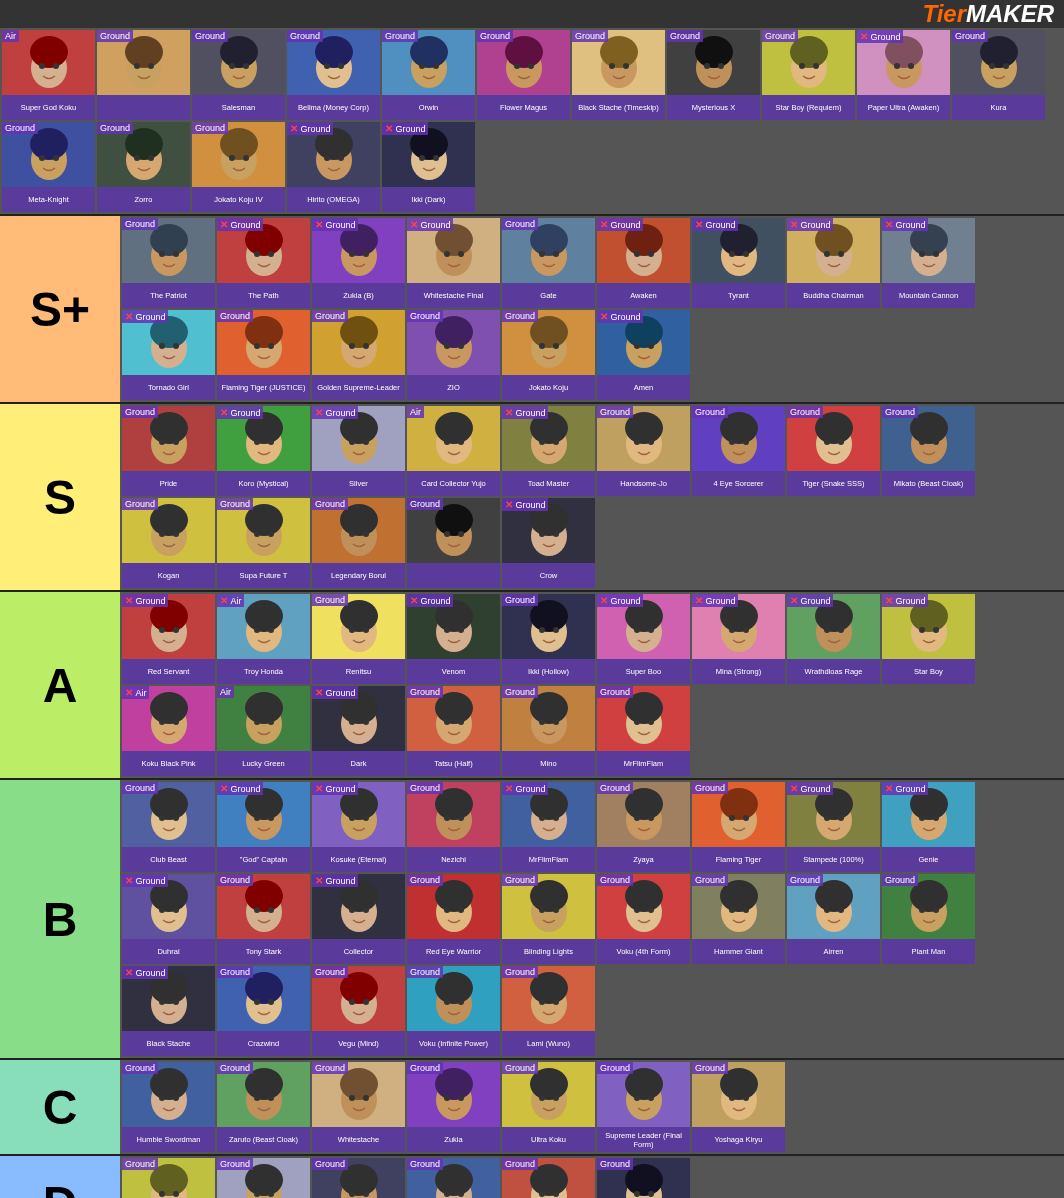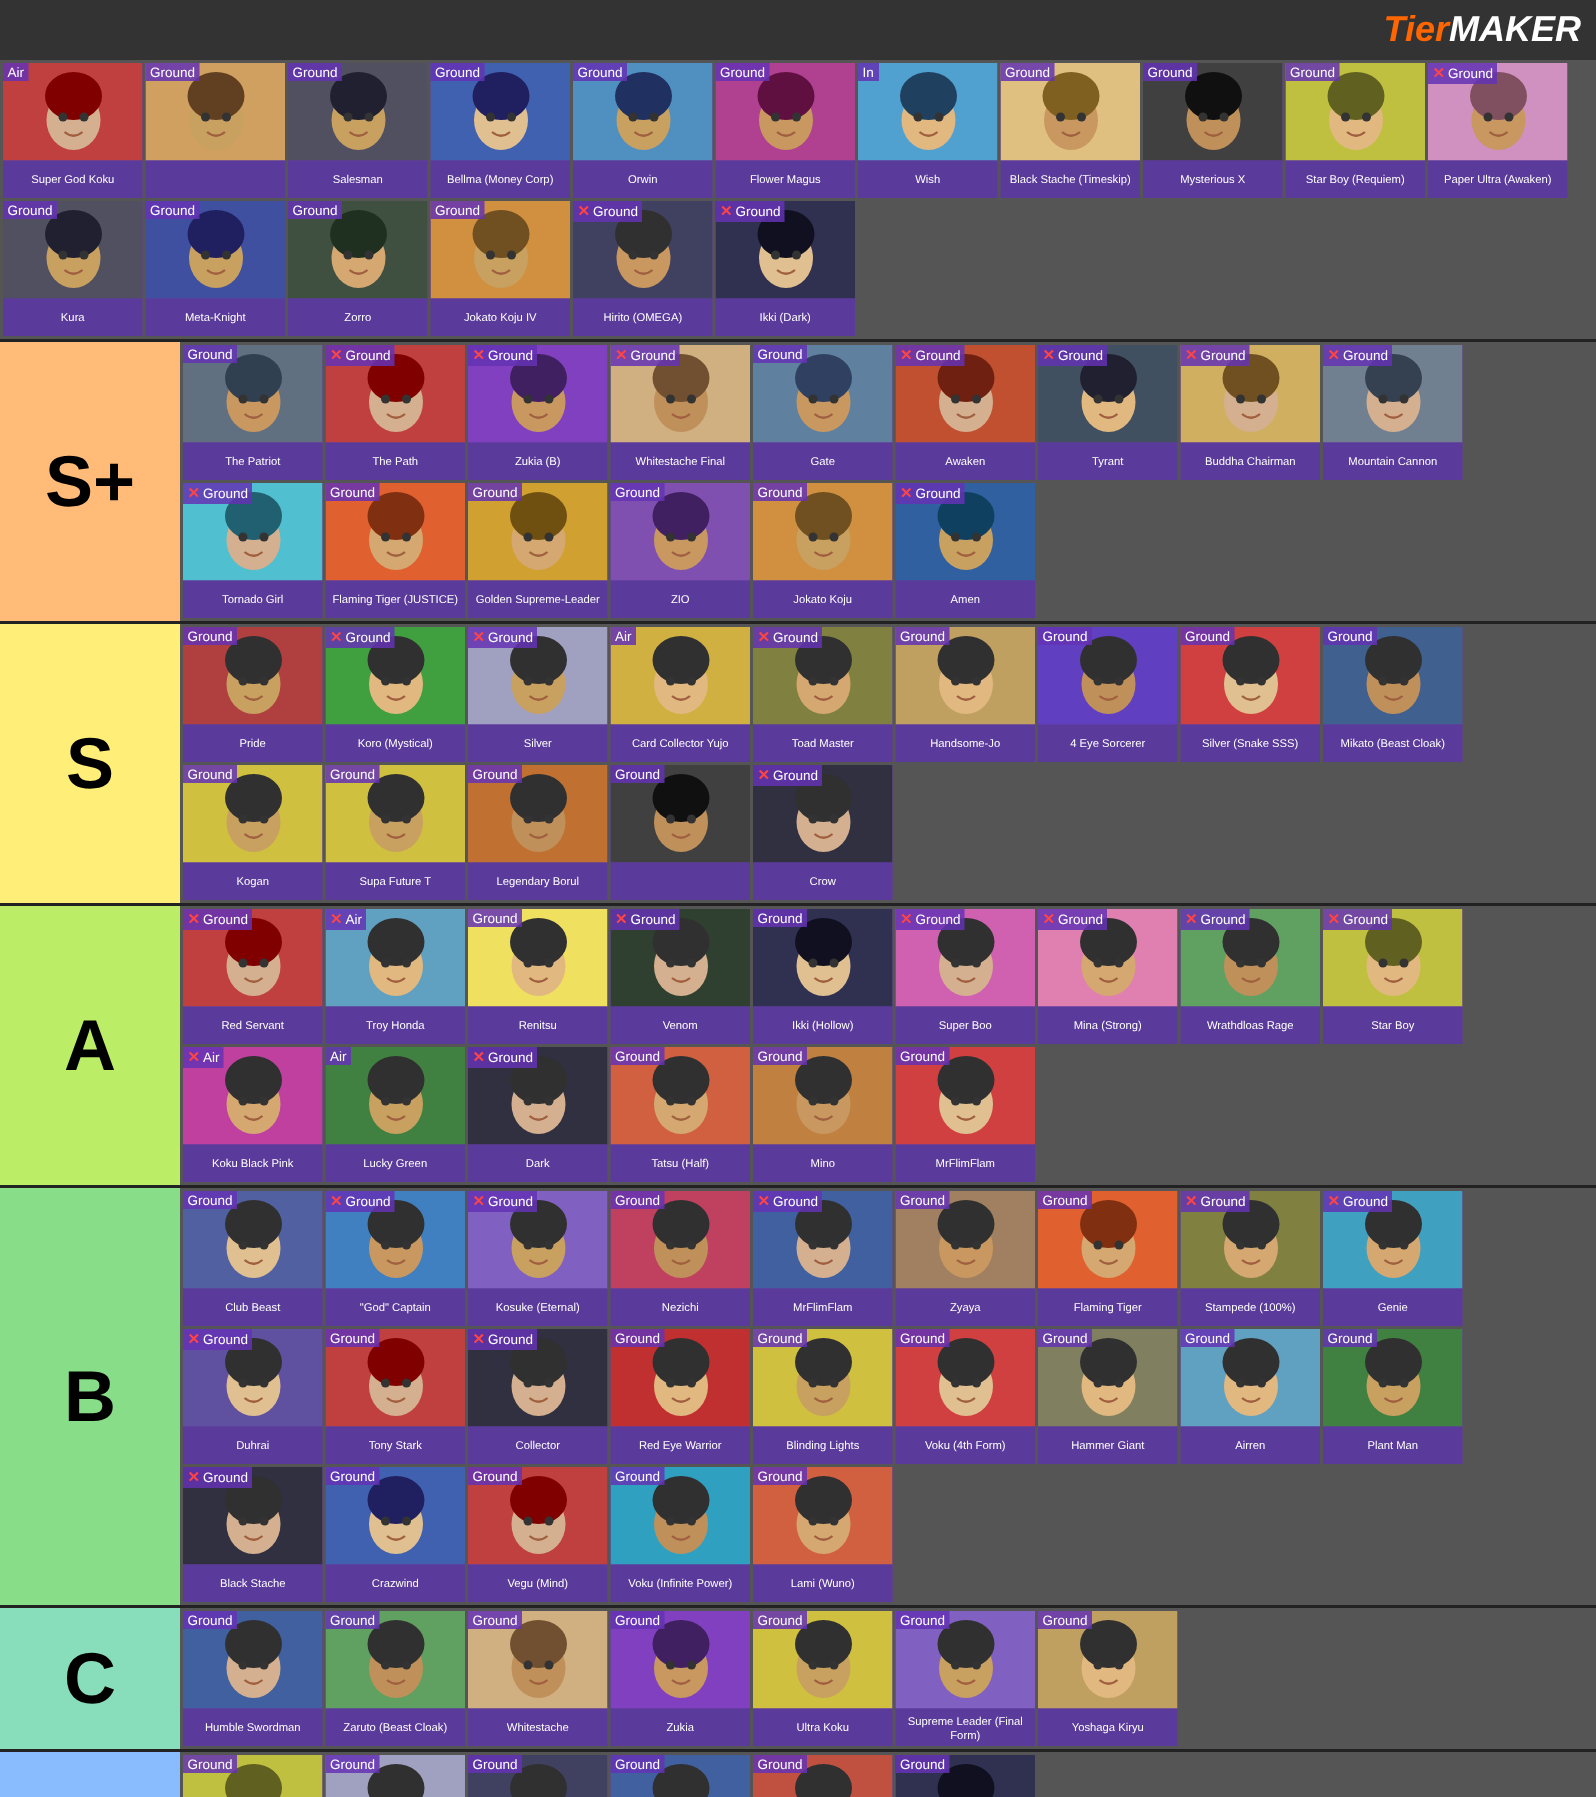--- a/index.html
+++ b/index.html
@@ -89,21 +89,21 @@
       padding: 2px 1px;
       line-height: 1.2;
       height: 25px;
       display: flex;
       align-items: center;
       justify-content: center;
     }
 
     .header-row {
       background: #333;
-      height: 40px;
+      height: 28px;
       display: flex;
       align-items: center;
     }
 
     .tiermaker-logo {
       color: white;
       font-size: 24px;
       font-weight: bold;
       margin-left: auto;
       margin-right: 10px;
@@ -212,36 +212,20 @@
     <circle cx="37" cy="34" r="3" fill="#333"></circle>
     <path d="M24 44 Q30 49 36 44" stroke="#a06040" stroke-width="1.5" fill="none"></path>
   </svg>
           </div>
           <div class="char-badge ground">
             <span>Ground</span>
           </div>
           <div class="char-name">Flower Magus</div>
         </div>
         <div class="char-card" style="background: rgb(106, 64, 160);">
-          <div class="char-img" style="background: rgb(80, 160, 208);">
-            <svg width="60" height="62" viewBox="0 0 60 62" xmlns="http://www.w3.org/2000/svg">
-    <rect width="60" height="62" fill="#50a0d0"></rect>
-    <ellipse cx="30" cy="36" rx="18" ry="20" fill="#e0b880"></ellipse>
-    <ellipse cx="30" cy="20" rx="19" ry="16" fill="#204060"></ellipse>
-    <circle cx="23" cy="34" r="3" fill="#333"></circle>
-    <circle cx="37" cy="34" r="3" fill="#333"></circle>
-    <path d="M24 44 Q30 49 36 44" stroke="#a06040" stroke-width="1.5" fill="none"></path>
-  </svg>
-          </div>
-          <div class="char-badge in">
-            <span>In</span>
-          </div>
-          <div class="char-name">Wish</div>
-        </div>
-        <div class="char-card" style="background: rgb(106, 64, 160);">
           <div class="char-img" style="background: rgb(224, 192, 128);">
             <svg width="60" height="62" viewBox="0 0 60 62" xmlns="http://www.w3.org/2000/svg">
     <rect width="60" height="62" fill="#e0c080"></rect>
     <ellipse cx="30" cy="36" rx="18" ry="20" fill="#c89860"></ellipse>
     <ellipse cx="30" cy="20" rx="19" ry="16" fill="#806020"></ellipse>
     <circle cx="23" cy="34" r="3" fill="#333"></circle>
     <circle cx="37" cy="34" r="3" fill="#333"></circle>
     <path d="M24 44 Q30 49 36 44" stroke="#a06040" stroke-width="1.5" fill="none"></path>
   </svg>
           </div>
@@ -778,21 +762,21 @@
     <ellipse cx="30" cy="36" rx="18" ry="20" fill="#e0c090"></ellipse>
     <ellipse cx="30" cy="20" rx="19" ry="16" fill="#303030"></ellipse>
     <circle cx="23" cy="34" r="3" fill="#333"></circle>
     <circle cx="37" cy="34" r="3" fill="#333"></circle>
     <path d="M24 44 Q30 49 36 44" stroke="#a06040" stroke-width="1.5" fill="none"></path>
   </svg>
           </div>
           <div class="char-badge ground">
             <span>Ground</span>
           </div>
-          <div class="char-name">Silver (Snake SSS)</div>
+          <div class="char-name">Tiger (Snake SSS)</div>
         </div>
         <div class="char-card" style="background: rgb(106, 64, 160);">
           <div class="char-img" style="background: rgb(64, 96, 144);">
             <svg width="60" height="62" viewBox="0 0 60 62" xmlns="http://www.w3.org/2000/svg">
     <rect width="60" height="62" fill="#406090"></rect>
     <ellipse cx="30" cy="36" rx="18" ry="20" fill="#c0905a"></ellipse>
     <ellipse cx="30" cy="20" rx="19" ry="16" fill="#303030"></ellipse>
     <circle cx="23" cy="34" r="3" fill="#333"></circle>
     <circle cx="37" cy="34" r="3" fill="#333"></circle>
     <path d="M24 44 Q30 49 36 44" stroke="#a06040" stroke-width="1.5" fill="none"></path>

